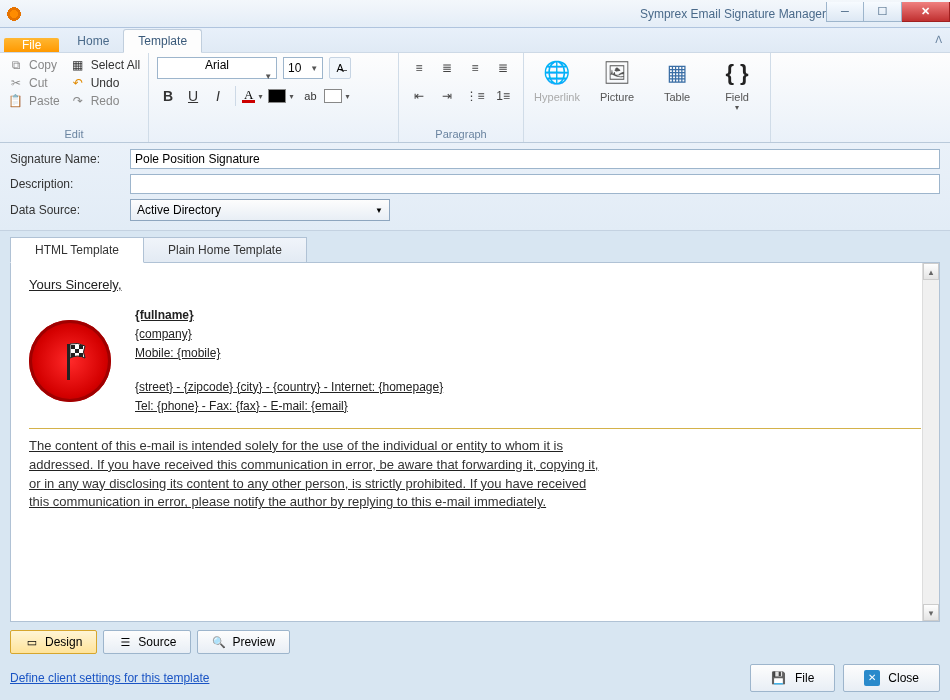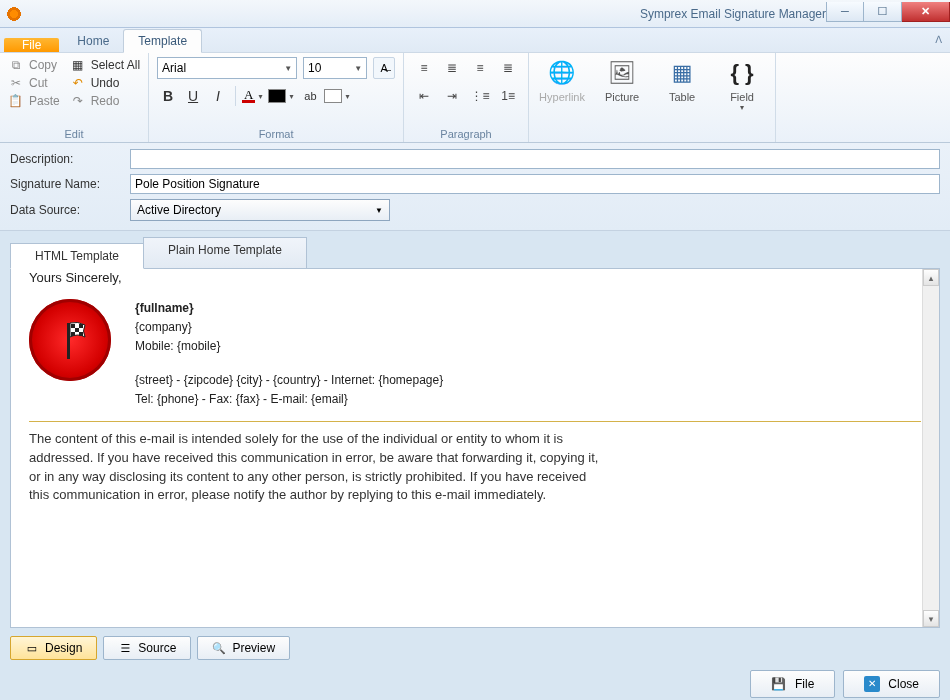--- a/index.html
+++ b/index.html
@@ -26,22 +26,22 @@
 .rgroup { border-right:1px solid #d0dce8; padding:4px 8px 2px 8px; display:flex; flex-direction:column; }
 .rgroup-label { text-align:center; color:#6a84a0; font-size:11px; margin-top:auto; padding-top:2px;}
 .edit-grid { display:grid; grid-template-columns:auto auto; gap:2px 10px; }
 .edit-item { display:flex; align-items:center; gap:5px; color:#888; font-size:12px; }
 .edit-item .ico { width:16px; height:16px; display:inline-flex; align-items:center; justify-content:center; }
 .edit-item.enabled { color:#333; }
 
 .format-top { display:flex; gap:6px; align-items:center; margin-bottom:6px;}
 .combo { background:#fff; border:1px solid #9db5cc; height:22px; display:flex; align-items:center; padding:0 4px; font-size:12px;}
 .combo .arrow { margin-left:auto; font-size:8px; color:#555; padding-left:6px;}
-.font-combo { width:140px; }
-.size-combo { width:64px; }
+.font-combo { width:120px;flex-direction:column; }
+.size-combo { width:40px; }
 .clrfmt { width:22px; height:22px; border:1px solid #c6d4e3; background:#f2f7fc; display:flex; align-items:center; justify-content:center; border-radius:2px; font-size:11px;}
 
 .format-bottom { display:flex; gap:3px; align-items:center; }
 .tbtn { width:22px; height:22px; display:flex; align-items:center; justify-content:center; font-family:"Times New Roman",serif; font-size:14px; color:#333; cursor:pointer; border-radius:2px;}
 .sep { width:1px; height:20px; background:#cdd9e6; margin:0 3px;}
 .colorpick { display:flex; align-items:center; }
 .colorpick .sw { width:18px; height:14px; border:1px solid #888; }
 .colorpick .dd { width:10px; font-size:8px; text-align:center; color:#555;}
 
 .para-grid { display:grid; grid-template-columns:repeat(4,24px); gap:4px; }
@@ -57,27 +57,27 @@
 .form-area { background:linear-gradient(#eaf1f9,#e2ecf6); padding:6px 10px 4px 10px; border-bottom:1px solid #c4d2e1;}
 .form-row { display:flex; align-items:center; margin-bottom:5px; }
 .form-row label { width:120px; color:#333; font-size:12px;}
 .form-input { flex:1; height:20px; background:#fff; border:1px solid #9db5cc; padding:1px 4px; font-size:12px; }
 .form-select { width:260px; height:22px; background:linear-gradient(#fdfdfd,#e8eef5); border:1px solid #8ea6bf; padding:1px 6px; font-size:12px; display:flex; align-items:center;}
 .form-select .arrow { margin-left:auto; font-size:8px;}
 
 
 .tmpl-tabs { display:flex; margin:6px 10px 0 10px; }
 .tmpl-tab { padding:5px 24px; font-size:12px; background:linear-gradient(#f0f4fa,#e2eaf3); border:1px solid #b0c2d5; border-bottom:none; color:#333; margin-right:-1px; cursor:pointer;}
-.tmpl-tab.active { background:#fff; border-bottom:1px solid #fff; position:relative; z-index:2;margin-top:6px;}
+.tmpl-tab.active { background:#fff; border-bottom:1px solid #fff; position:relative; z-index:2;}
 
 
 .editor-wrap { margin:0 10px; border:1px solid #b0c2d5; background:#fff; height:360px; position:relative; margin-top:-1px;}
-.editor { padding:1px 18px; font-family:Verdana,Arial,sans-serif; font-size:12px; color:#222; overflow-y:auto; height:100%;}
+.editor { padding:14px 18px; font-family:Verdana,Arial,sans-serif; font-size:12px; color:#222; overflow-y:auto; height:100%;text-decoration:underline;}
 .editor .greeting { font-size:13px; margin-bottom:14px;}
-.sig-row { display:flex; gap:24px; }
+.sig-row { display:flex; gap:24px;align-items:center; }
 .logo { width:82px; height:82px; border-radius:50%; background:radial-gradient(circle,#ff2a2a 0%,#d40000 60%,#8a0000 100%); display:flex; align-items:center; justify-content:center; box-shadow:inset 0 0 0 3px #a00000;}
 .logo svg { width:50px; height:50px; }
 .sig-text { line-height:1.6; font-size:12px; }
 .sig-text .name { font-weight:bold; }
 .hr-gold { border:none; border-top:1px solid #d4b24a; margin:12px 0 8px 0; }
 .disclaimer { font-size:13px; color:#333; max-width:580px; line-height:1.45;}
 .scroll-stub { position:absolute; right:0; top:0; bottom:0; width:17px; background:#f0f0f0; border-left:1px solid #ddd;}
 .scroll-stub .thumb-up,.scroll-stub .thumb-down{ height:17px; display:flex;align-items:center;justify-content:center;font-size:9px;color:#666; background:linear-gradient(#fefefe,#e4e4e4); border:1px solid #ccc;}
 .scroll-stub .thumb-down{position:absolute;bottom:0;left:0;right:0;}
 
@@ -180,21 +180,20 @@
           <span class="dd">▾</span>
         </div>
       <div class="tbtn">
           <span style="font-size:11px">ab</span>
         </div>
       <div class="colorpick">
           <div class="sw" style="background:#fff"></div>
           <span class="dd">▾</span>
         </div>
     </div>
-    <div class="rgroup-label">Format</div>
   </div>
 
   <div class="rgroup">
     <div class="para-grid" style="margin-bottom:6px">
       <div class="pbtn">
           <span>≡</span>
         </div>
       <div class="pbtn">
           <span>≣</span>
         </div>
@@ -240,26 +239,26 @@
         <div class="bigico" style="font-weight:bold;color:#222">{ }</div>
         <span>Field</span>
         <span class="dd">▾</span>
       </div>
     </div>
   </div>
 </div>
 
 <div class="form-area">
   <div class="form-row">
+    <label>Signature Name:</label>
+    <input class="form-input" value="Pole Position Signature" style="">
+  </div>
+  <div class="form-row">
     <label>Description:</label>
     <input class="form-input" value="" style="">
-  </div>
-  <div class="form-row">
-    <label>Signature Name:</label>
-    <input class="form-input" value="Pole Position Signature" style="">
   </div>
   <div class="form-row">
     <label>Data Source:</label>
     <div class="form-select">
       <span>Active Directory</span>
       <span class="arrow">▼</span>
     </div>
   </div>
 </div>
 
@@ -310,20 +309,21 @@
       <span class="vico">☰</span>
       <span>Source</span>
     </div>
   <div class="vbtn">
       <span class="vico">🔍</span>
       <span>Preview</span>
     </div>
 </div>
 
 <div class="bottom">
+  <span class="linklike">Define client settings for this template</span>
   <div class="spacer"></div>
   <div class="bbtn">
       <span class="bico" style="color:#2a5caa">💾</span>
       <span>File</span>
     </div>
   <div class="bbtn">
       <span class="bico" style="background:#2a8acb;color:#fff;border-radius:2px;width:16px;height:16px;font-size:10px;line-height:16px;text-align:center">✕</span>
       <span>Close</span>
     </div>
 </div>

